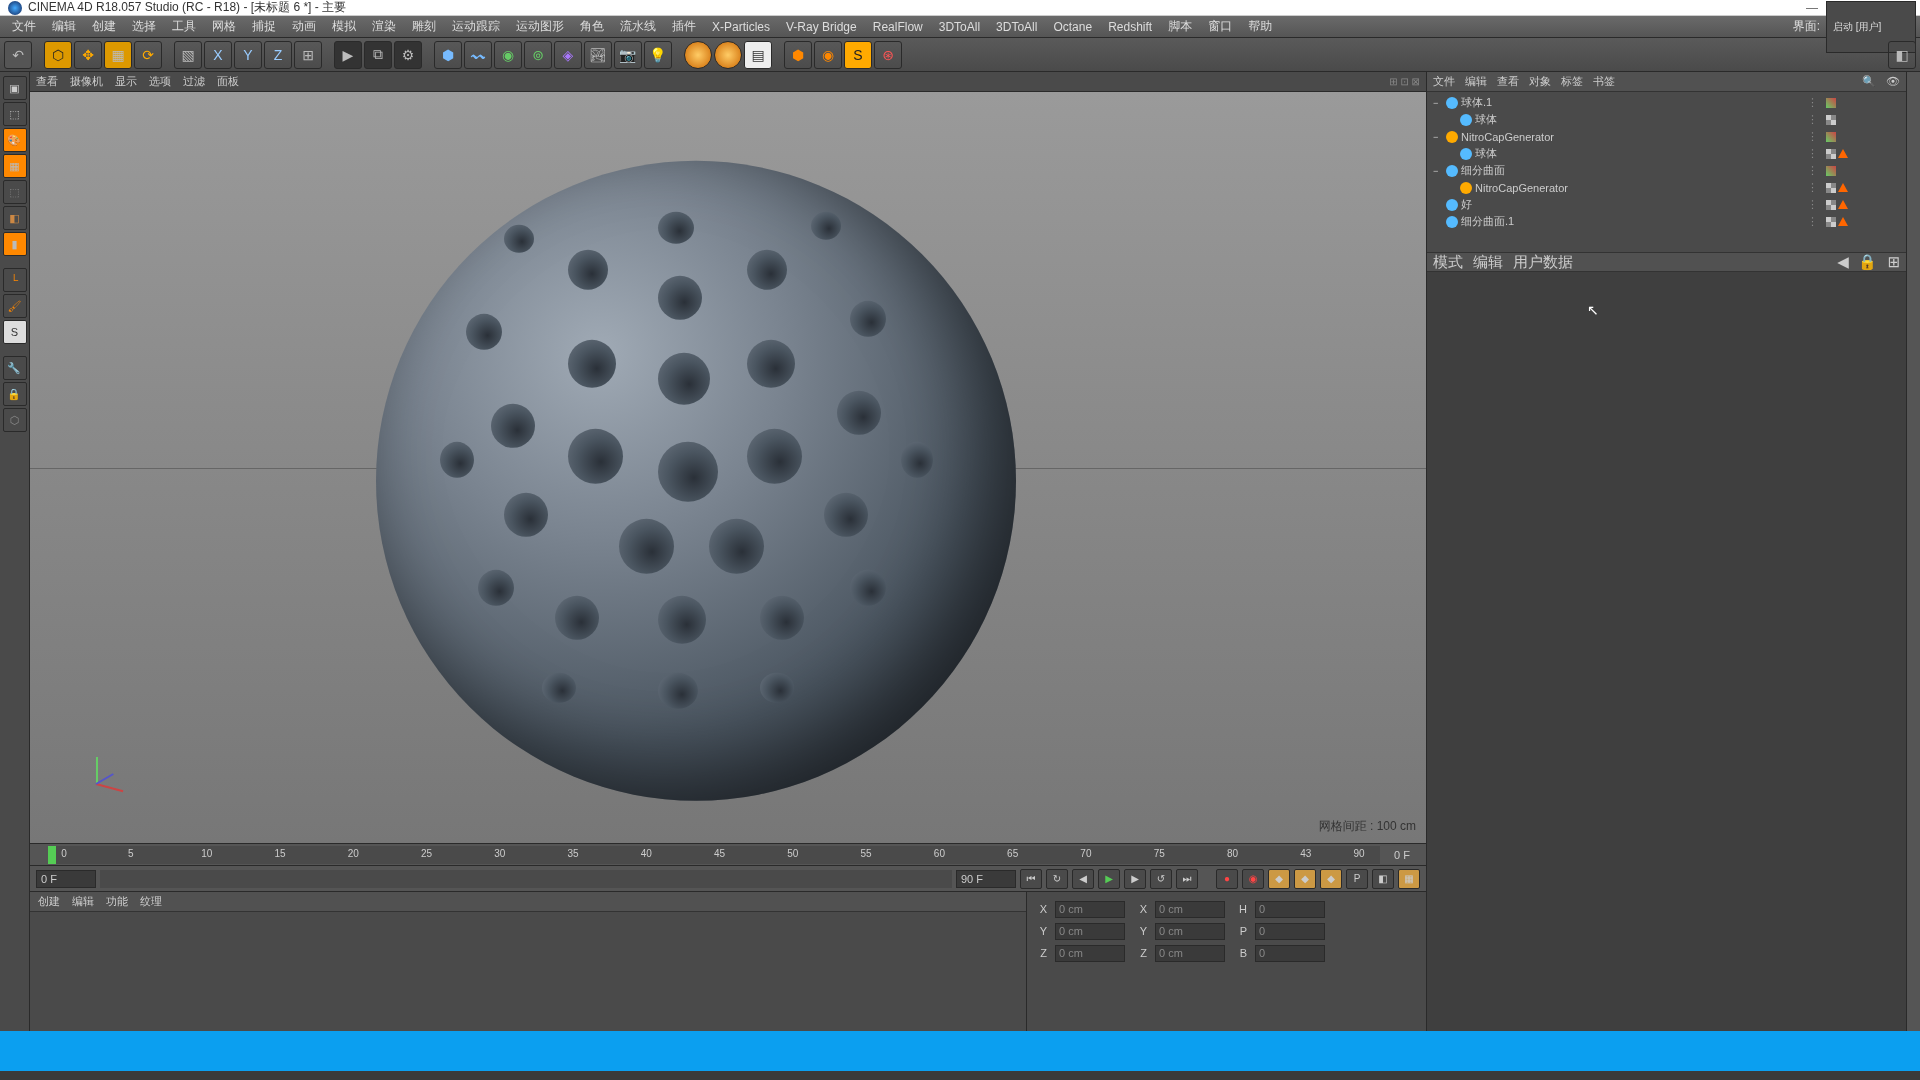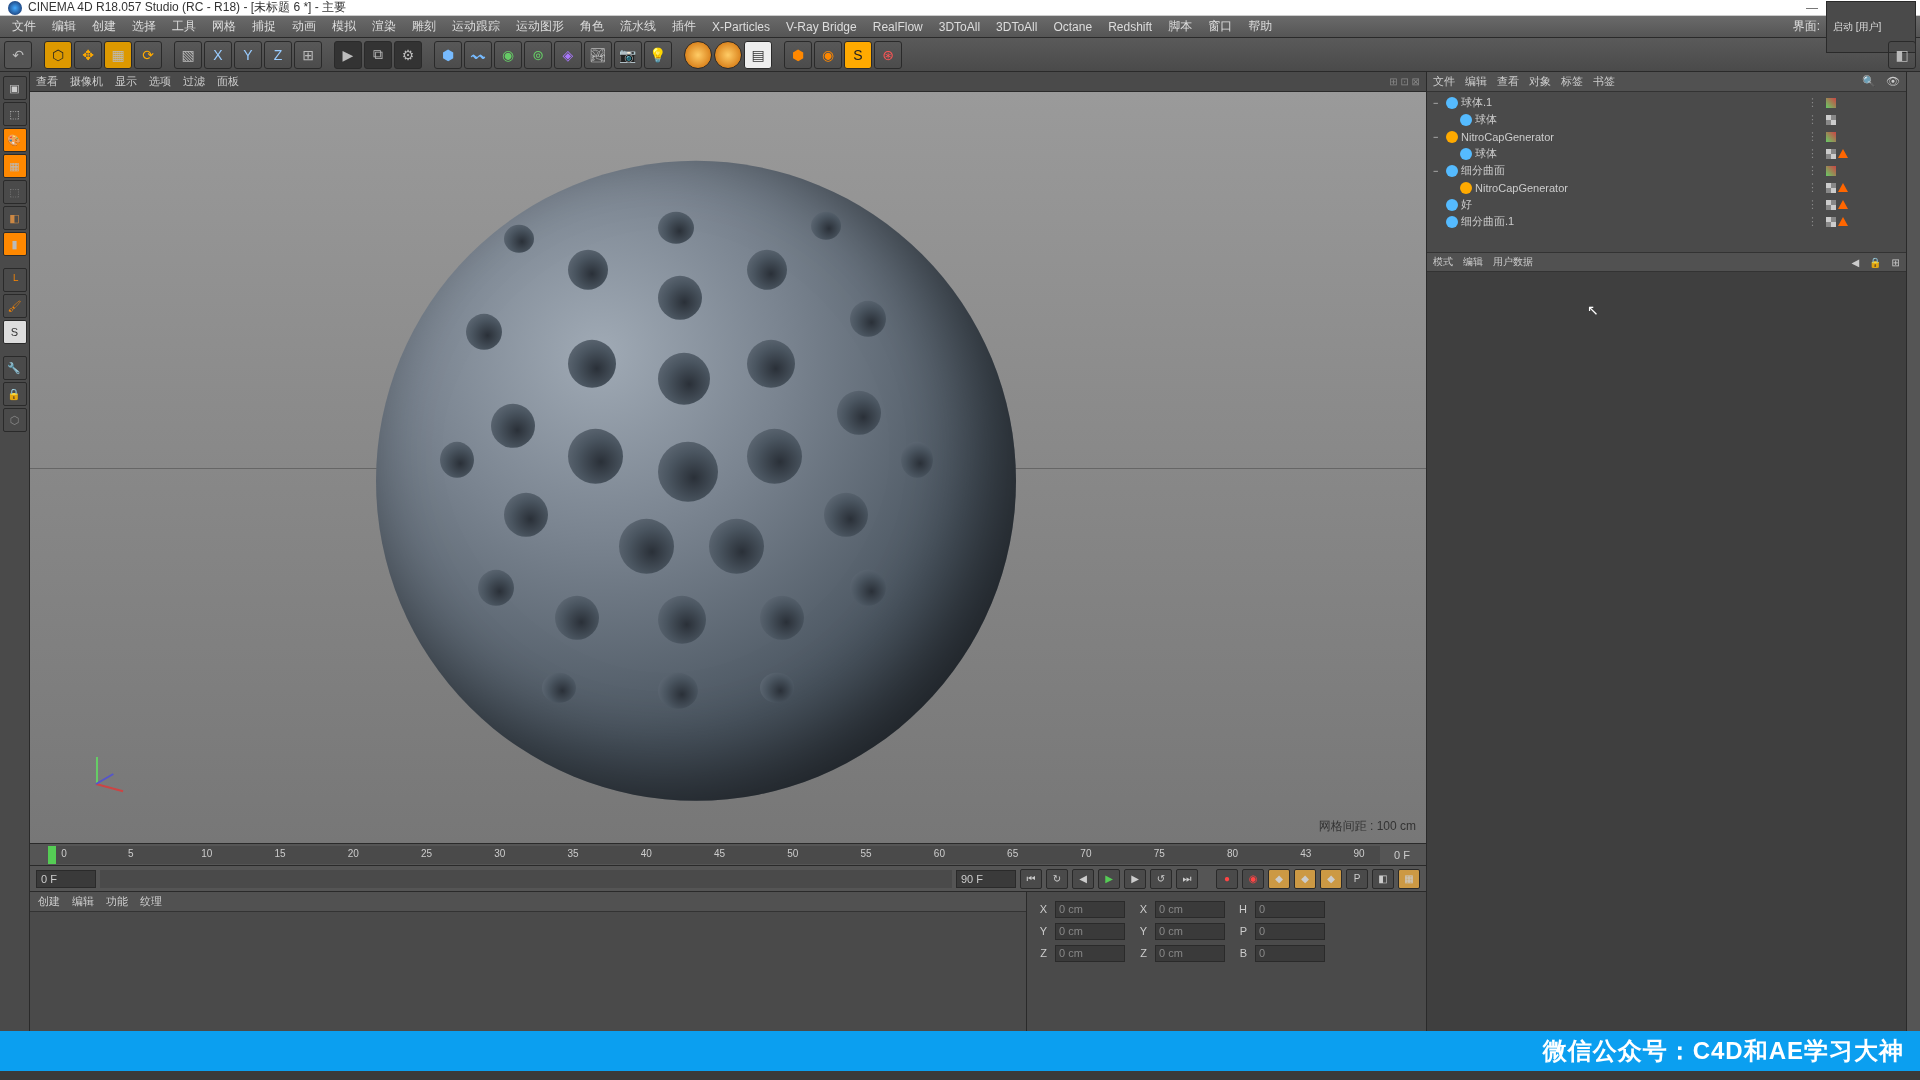--- a/index.html
+++ b/index.html
@@ -75,21 +75,21 @@
 .obj-tabs .grow { flex: 1; }
 .obj-tree { height: 160px; background: #4a4a4a; overflow: auto; padding: 2px 0; }
 .tree-row { display: flex; align-items: center; height: 17px; padding-left: 4px; gap: 3px; }
 .tree-row .exp { width: 10px; color: #ccc; font-size: 9px; }
 .tree-row .objicon { width: 12px; height: 12px; border-radius: 50%; }
 .tree-row .name { color: #ccc; font-size: 11px; flex: 1; }
 .tree-row .tags { display: flex; gap: 2px; width: 80px; justify-content: flex-start; }
 .tag-dot { width: 10px; height: 10px; }
 
 .attr-tabs { height: 20px; background: #515151; display: flex; align-items: center; padding: 0 6px; gap: 10px; border-top: 1px solid #333; border-bottom: 1px solid #333; }
-.attr-tabs span { color: #ccc; font-size: 10px; font-family: Liberation Serif, serif; }
+.attr-tabs span { color: #ccc; font-size: 15px; font-family: Liberation Serif, serif; }
 .attr-tabs .grow { flex: 1; }
 .attr-body { flex: 1; background: #3f3f3f; position: relative; }
 .cursor-arrow { position: absolute; color: #fff; font-size: 14px; }
 
 .far-right { width: 14px; background: #555; border-left: 1px solid #2a2a2a; }
 
 
 .banner { height: 40px; background: #0b9ff0; color: #fff; font-size: 24px; font-weight: bold; display: flex; align-items: center; padding: 0 16px; letter-spacing: 1px; }
 .banner .gap { flex: 1; }
 </style>
@@ -436,14 +436,13 @@
     <div class="attr-body">
       <div class="cursor-arrow" style="left:160px;top:30px">↖</div>
     </div>
   </div>
 
   <div class="far-right"></div>
 </div>
 
 <div class="banner">
   <span class="gap"></span>
-  <span>微信公众号：C4D和AE学习大神</span>
 </div>
 
 </body></html>

